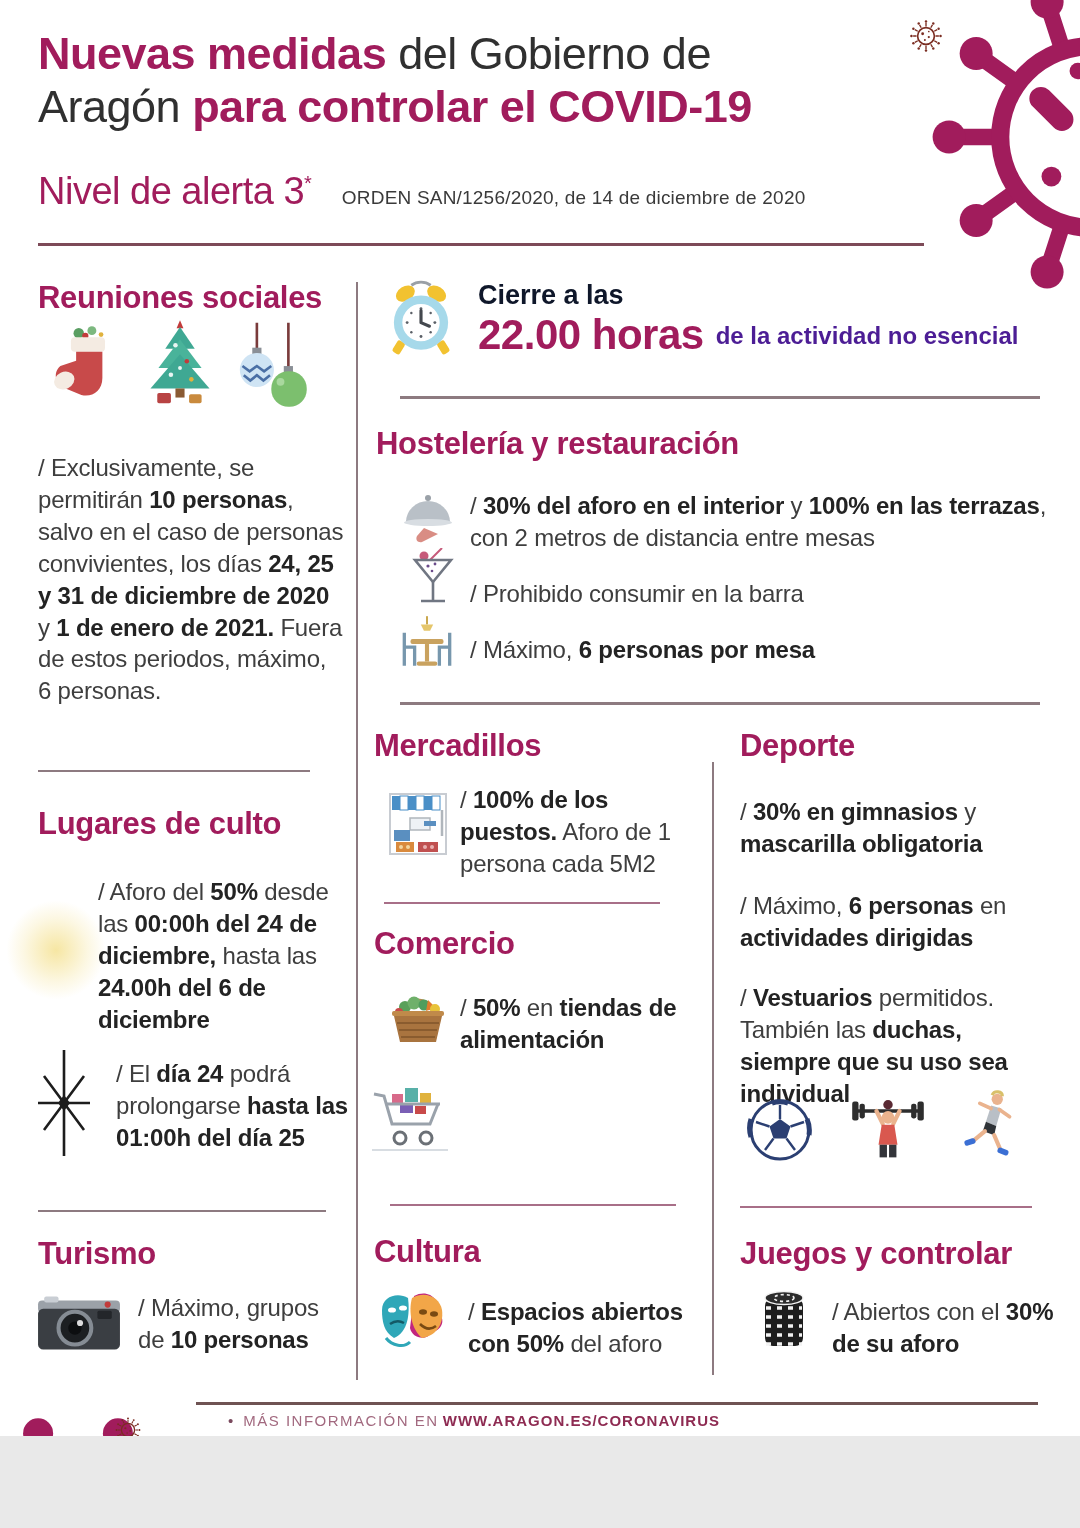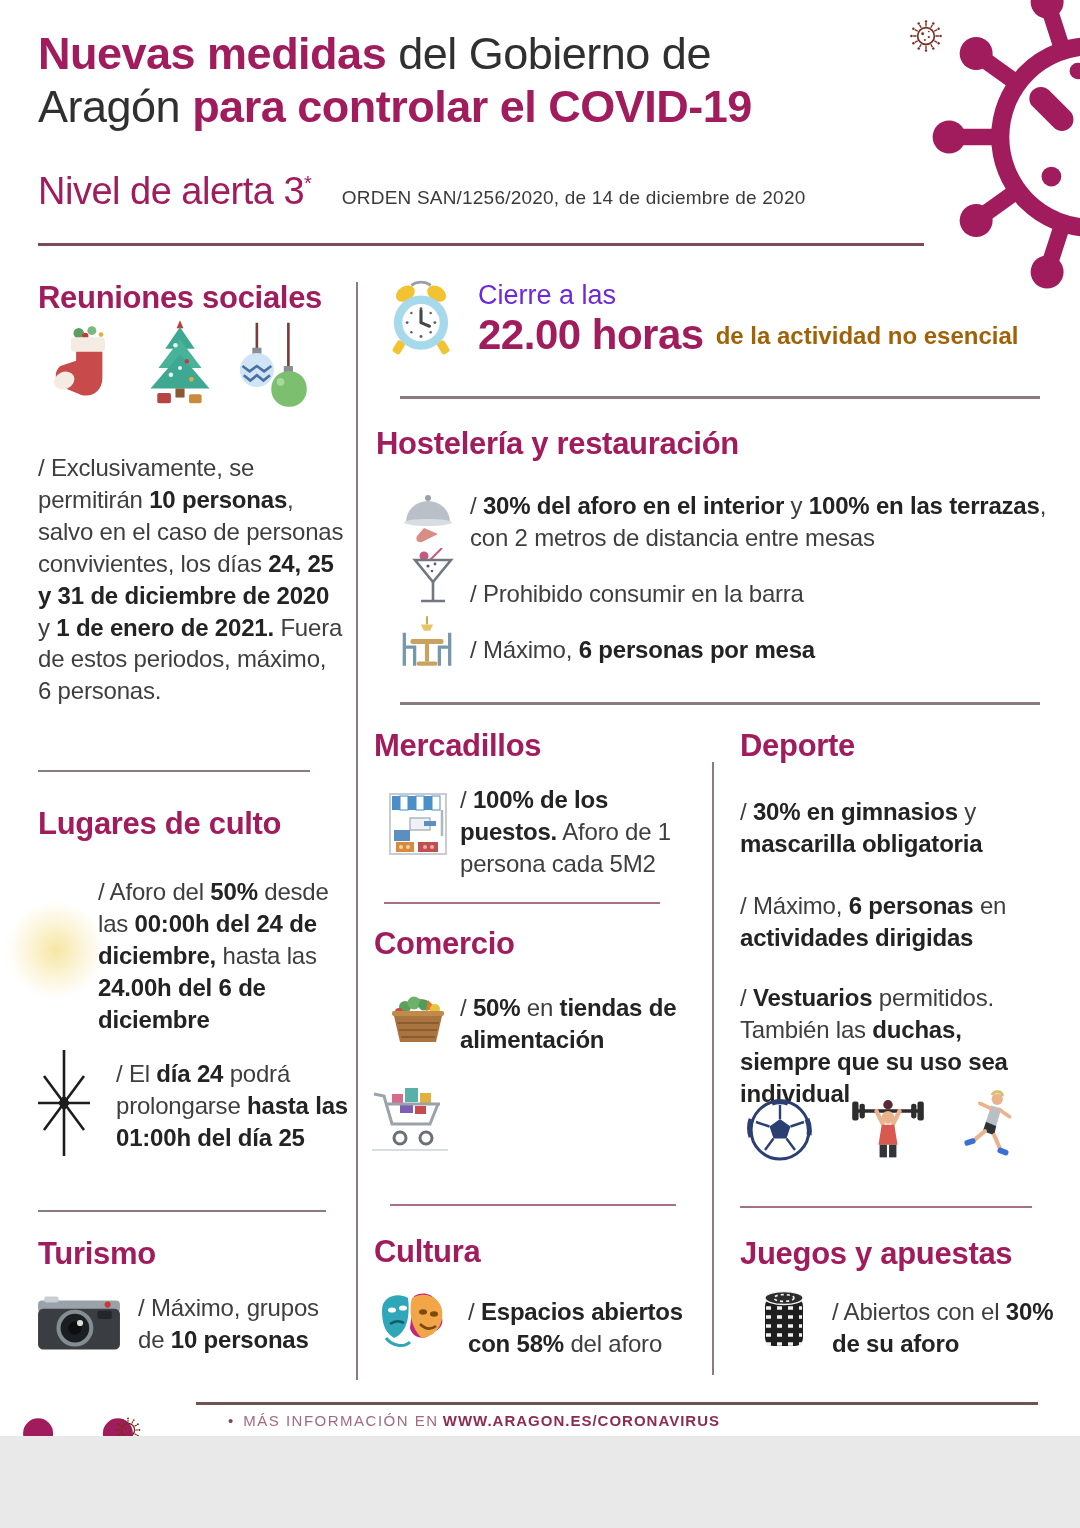--- a/index.html
+++ b/index.html
@@ -16,23 +16,23 @@
   .alert sup{font-size:20px;}
   .order{font-size:19px;color:#3a3a3a;margin-left:26px;letter-spacing:0.2px;}
   .h2{font-size:31px;font-weight:700;color:var(--accent);letter-spacing:-0.3px;white-space:nowrap;}
   .body-text{font-size:24px;line-height:1.33;color:#3e3e3e;letter-spacing:-0.2px;}
   .body-text .b{font-weight:700;color:#232323;}
   .rule{background:var(--divider);height:2px;}
   .rule-accent{background:var(--divider-accent);height:2px;}
   .rule-header{background:#7d4a58;height:3px;}
   .rule-footer{background:var(--footer-rule);height:3px;}
   .rule-bottom{background:var(--accent);height:3px;}
-  .closure-line1{font-size:27px;font-weight:400;color:#6d28d9;}
+  .closure-line1{font-size:27px;font-weight:700;color:#0f172a;}
   .closure-time{font-size:42px;font-weight:700;color:var(--accent);letter-spacing:-0.5px;}
-  .closure-suffix{font-size:24px;font-weight:700;color:#a16207;vertical-align:5px;padding-left:12px;}
+  .closure-suffix{font-size:24px;font-weight:700;color:#4c1d95;vertical-align:5px;padding-left:12px;}
   .footer-info{font-size:15px;white-space:nowrap;}
   .footer-info .bullet{color:#7a4a5e;margin-right:10px;}
   .footer-info .lbl{color:#a2697f;letter-spacing:1.5px;}
   .footer-info .lnk{color:var(--link);font-weight:700;letter-spacing:1px;cursor:pointer;}
   .logo{display:flex;gap:7px;}
   .logo-text{font-size:23px;line-height:0.95;font-weight:700;color:#1a1a1a;letter-spacing:-0.5px;white-space:nowrap;}
   .glow{border-radius:50%;background:radial-gradient(circle,rgba(244,224,140,0.8) 0%,rgba(244,224,140,0.25) 45%,rgba(244,224,140,0) 70%);}
   svg{display:block;}
 </style>
 </head>
@@ -292,21 +292,21 @@
     <path d="M6 24 C6 10 22 6 32 12 C34 28 32 46 18 52 C8 46 6 36 6 24 Z" fill="#2fa7b8"></path>
     <ellipse cx="16" cy="24" rx="4" ry="2.6" fill="#ffffff"></ellipse>
       <ellipse cx="27" cy="22" rx="4" ry="2.6" fill="#ffffff"></ellipse>
     <path d="M14 38 Q21 33 28 37" stroke="#135a66" stroke-width="2.4" fill="none"></path>
     <path d="M36 12 C50 4 64 12 66 24 C68 38 60 50 46 52 C36 44 32 26 36 12 Z" fill="#f2a648"></path>
     <ellipse cx="47" cy="26" rx="4" ry="2.8" fill="#7a4a12"></ellipse>
       <ellipse cx="58" cy="28" rx="4" ry="2.8" fill="#7a4a12"></ellipse>
     <path d="M44 38 Q52 46 60 40" stroke="#7a4a12" stroke-width="2.6" fill="none"></path>
     <path d="M10 52 C16 60 28 62 34 56" stroke="#2fa7b8" stroke-width="3" fill="none"></path>
   </svg>
-  <div class="abs body-text" style="left:468px;top:1296px;width:246px"><span>/ </span><span class="b">Espacios abiertos con 58%</span><span> del aforo</span></div>
+  <div class="abs body-text" style="left:468px;top:1296px;width:246px"><span>/ </span><span class="b">Espacios abiertos con 50%</span><span> del aforo</span></div>
 
   <div class="abs h2" style="left:740px;top:728px">Deporte</div>
   <div class="abs body-text" style="left:740px;top:796px;width:312px"><span>/ </span><span class="b">30% en gimnasios</span><span> y </span><span class="b">mascarilla obligatoria</span></div>
   <div class="abs body-text" style="left:740px;top:890px;width:320px"><span>/ Máximo, </span><span class="b">6 personas</span><span> en </span><span class="b">actividades dirigidas</span></div>
   <div class="abs body-text" style="left:740px;top:982px;width:318px"><span>/ </span><span class="b">Vestuarios</span><span> permitidos. También las </span><span class="b">duchas, siempre que su uso sea individual</span></div>
   <svg class="abs" style="left:746px;top:1096px" width="68" height="68" viewBox="0 0 68 68">
     <circle cx="34" cy="34" r="29" fill="#ffffff" stroke="#2b3f72" stroke-width="3"></circle>
     <polygon points="34,23 44.5,30.5 40.5,42.5 27.5,42.5 23.5,30.5" fill="#2b3f72"></polygon>
     <path d="M34 23 L34 9 M44.5 30.5 L58 26 M40.5 42.5 L49 54 M27.5 42.5 L19 54 M23.5 30.5 L10 26" stroke="#2b3f72" stroke-width="2.4" fill="none"></path>
     <path d="M26 7 A29 29 0 0 1 42 7 M61 23 A29 29 0 0 1 63 39 M5 23 A29 29 0 0 0 5 41" stroke="#2b3f72" stroke-width="5" fill="none"></path>
@@ -329,21 +329,21 @@
     <path d="M43 7 C45 2 53 3 53 8" stroke="#d9c06a" stroke-width="3" fill="none"></path>
     <path d="M42 17 L52 20 L47 37 L37 33 Z" fill="#b9bfc6"></path>
     <path d="M50 21 L60 28 M42 20 L31 15" stroke="#eab38e" stroke-width="3.6" fill="none" stroke-linecap="round"></path>
     <polygon points="37,33 47,37 45,46 34,42" fill="#2f3338"></polygon>
     <path d="M36 42 L24 52 M45 46 L51 60" stroke="#eab38e" stroke-width="4" fill="none" stroke-linecap="round"></path>
     <rect x="16" y="50" width="11" height="5.5" rx="2.5" fill="#3b6fd4" transform="rotate(-18 21 53)"></rect>
     <rect x="48" y="59" width="11" height="5.5" rx="2.5" fill="#3b6fd4" transform="rotate(22 53 62)"></rect>
   </svg>
   <div class="abs rule-accent" style="left:740px;top:1206px;width:292px"></div>
 
-  <div class="abs h2" style="left:740px;top:1236px">Juegos y apuestas</div>
+  <div class="abs h2" style="left:740px;top:1236px">Juegos y controlar</div>
   <svg class="abs" style="left:752px;top:1286px" width="64" height="72" viewBox="0 0 64 72">
     <rect x="13" y="12" width="38" height="48" rx="8" fill="#1e1e1e"></rect>
     <path d="M14 22 L50 22 M14 31 L50 31 M14 40 L50 40 M14 49 L50 49 M14 58 L50 58" stroke="#f2f2f2" stroke-width="3.4" stroke-dasharray="5 6"></path>
     <ellipse cx="32" cy="12" rx="19" ry="6.5" fill="#2c2c2c" stroke="#f2f2f2" stroke-width="1.4"></ellipse>
     <ellipse cx="32" cy="12" rx="10" ry="3.4" fill="none" stroke="#f2f2f2" stroke-width="1.6" stroke-dasharray="3 3"></ellipse>
   </svg>
   <div class="abs body-text" style="left:832px;top:1296px;width:230px"><span>/ Abiertos con el </span><span class="b">30% de su aforo</span></div>
 
   <div class="abs rule-footer" style="left:196px;top:1402px;width:842px"></div>
   <div class="abs footer-info" style="left:228px;top:1412px">

